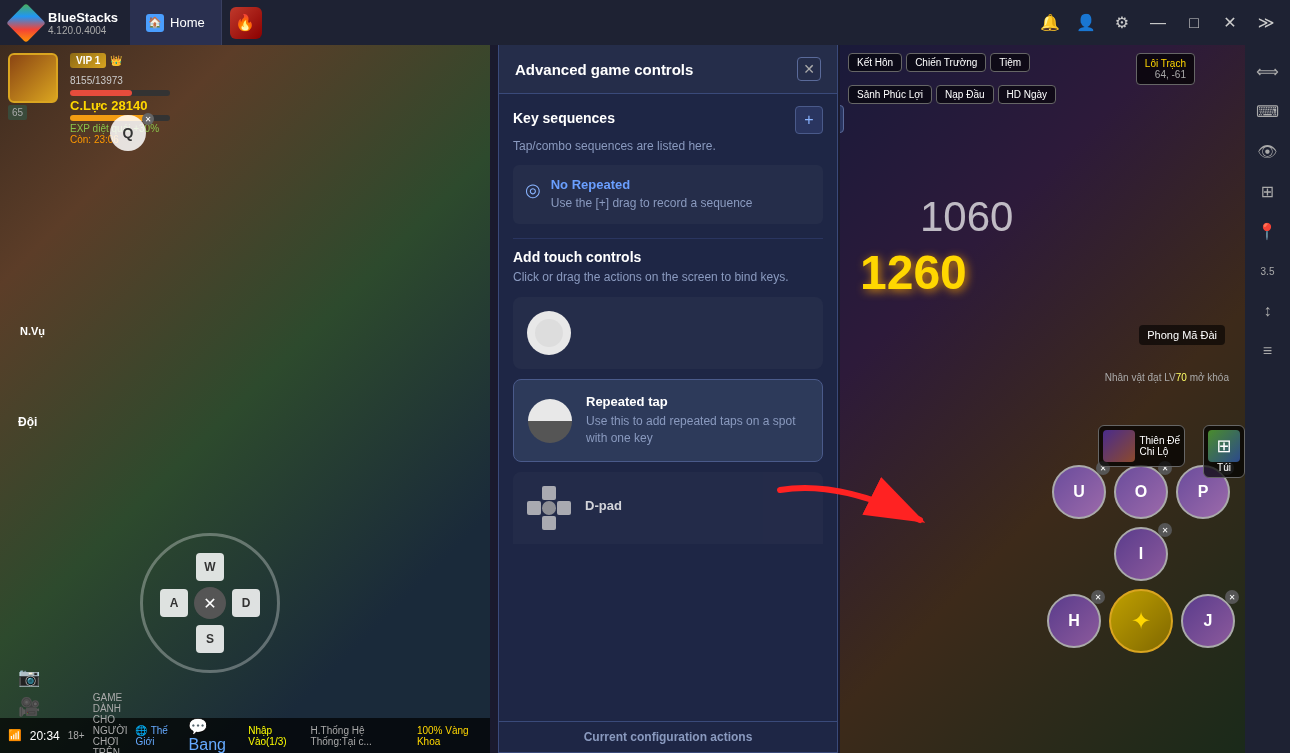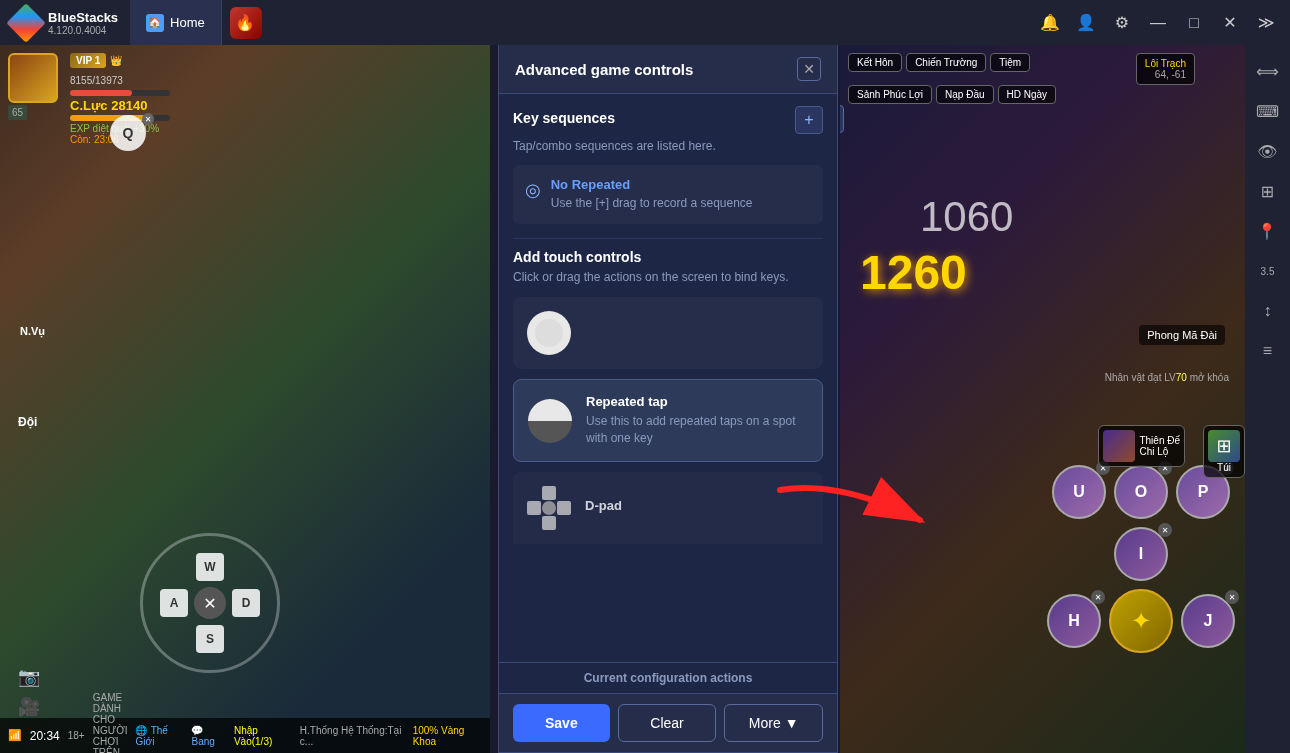--- a/index.html
+++ b/index.html
@@ -677,21 +677,21 @@
   <div class="doi-label">Đội</div>
   <div class="camera-icon">📷</div>
   <div class="video-icon">🎥</div>
 
   <div class="game-bottom-bar">
     <span style="color:#6af; font-size:11px;">📶</span>
     <span class="bottom-time">20:34</span>
     <span style="color:#aaa; font-size:10px;">18+</span>
     <span style="color:#aaa; font-size:10px; flex:1;">GAME DÀNH CHO NGƯỜI CHƠI TRÊN 18 TUỔI</span>
     <span style="color:#6af; font-size:10px;">🌐 Thế Giới</span>
-    <span style="color:#6af; font-size:10px;">💬 Bang</span>
+    <span style="color:#6af; font-size:16px;">💬 Bang</span>
     <span style="color:yellow; font-size:10px;">Nhập Vào(1/3)</span>
     <span style="color:#aaa; font-size:10px;">H.Thống Hệ Thống:Tại c...</span>
     <span style="color:#ffd700; font-size:10px;">100% Vàng Khoa</span>
   </div>
 </div>
 
 <div class="game-right">
 
   <div class="vip-info">
     <div style="font-size:10px;">Lôi Trạch</div>
@@ -838,28 +838,20 @@
       <div>
         <div class="control-card-title">D-pad</div>
       </div>
     </div>
   </div>
 
   <div class="current-config-bar">
     <span class="current-config-text">Current configuration actions</span>
   </div>
 
-  <div class="agc-footer">
-    <button class="btn-save">Save</button>
-    <button class="btn-clear">Clear</button>
-    <button class="btn-more">
-      <span>More</span>
-      <span>▼</span>
-    </button>
-  </div>
 </div>
 
 <div class="red-arrow">
   <svg width="180" height="80" viewBox="0 0 180 80">
     <defs>
       <marker id="arrowhead" markerWidth="10" markerHeight="7" refX="9" refY="3.5" orient="auto">
         <polygon points="0 0, 10 3.5, 0 7" fill="#ff2222"></polygon>
       </marker>
     </defs>
     <path d="M 20 20 Q 80 10 160 50" stroke="#ff2222" stroke-width="6" fill="none" marker-end="url(#arrowhead)" stroke-linecap="round"></path>

